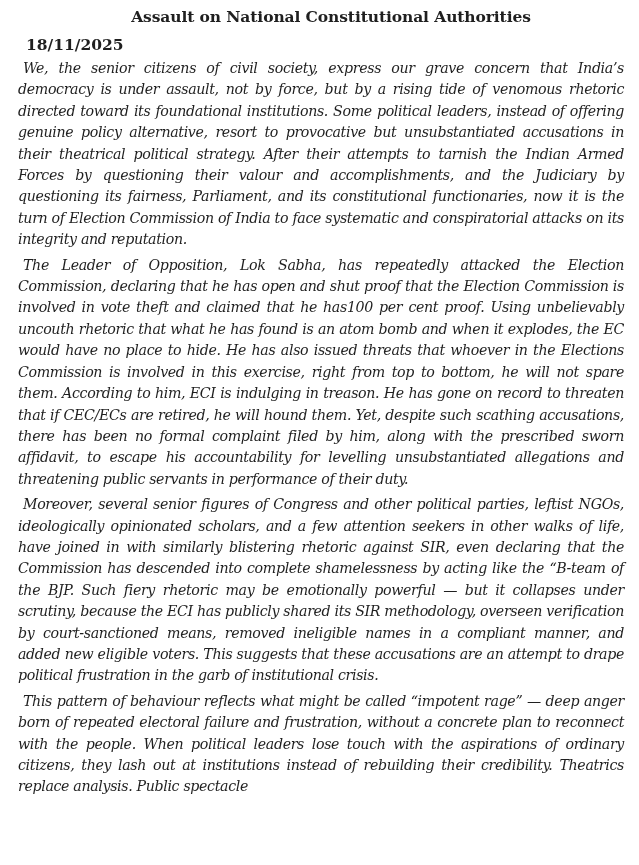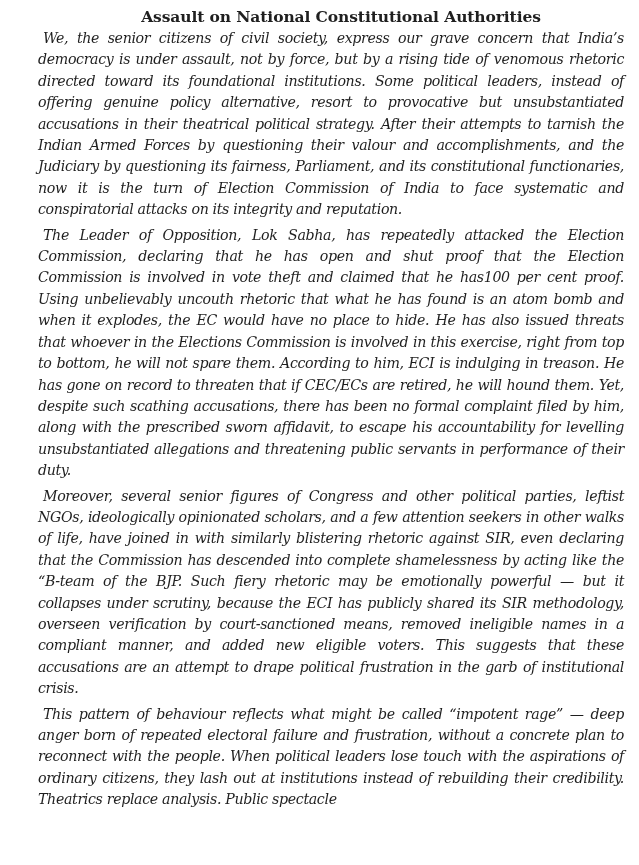--- a/index.html
+++ b/index.html
@@ -1,36 +1,37 @@
 <!DOCTYPE html>
 <html><head>
 <meta charset="utf-8">
 <style>
   html, body { margin: 0; padding: 0; background: #ffffff; }
   body {
     width: 639px; height: 865px; overflow: hidden;
     font-family: "DejaVu Serif", "Liberation Serif", serif;
     color: #1f1f1f;
   }
-  .page { position: relative; padding: 6px 15px 0 38px; box-sizing: border-box; width: 639px; }
+  .page { position: relative; padding: 6px 15px 0 18px; box-sizing: border-box; width: 639px; }
   .title {
     text-align: center; font-weight: bold; font-size: 15.5px;
     margin: 0 0 0 20px; line-height: 22px; letter-spacing: -0.1px;
   }
   .date {
     font-weight: bold; font-size: 15.5px; margin: 6px 0 2px 8px; line-height: 22px;
   }
   .para {
     font-size: 14.2px; line-height: 21.4px; text-align: justify;
     margin: 0 0 4px 0; letter-spacing: -0.35px; word-spacing: 0px; font-style: italic;
   }
   .para .lead { padding-left: 5px; }
 </style>
 </head>
 <body>
 
 <div class="page">
   <h1 class="title">Assault on National Constitutional Authorities</h1>
+  <div class="date">18/11/2025</div>
   <p class="para"><span class="lead">We, the senior citizens of civil society, express our grave concern that India’s democracy is under assault, not by force, but by a rising tide of venomous rhetoric directed toward its foundational institutions. Some political leaders, instead of offering genuine policy alternative, resort to provocative but unsubstantiated accusations in their theatrical political strategy. After their attempts to tarnish the Indian Armed Forces by questioning their valour and accomplishments, and the Judiciary by questioning its fairness, Parliament, and its constitutional functionaries, now it is the turn of Election Commission of India to face systematic and conspiratorial attacks on its integrity and reputation.</span></p>
   <p class="para"><span class="lead">The Leader of Opposition, Lok Sabha, has repeatedly attacked the Election Commission, declaring that he has open and shut proof that the Election Commission is involved in vote theft and claimed that he has100 per cent proof. Using unbelievably uncouth rhetoric that what he has found is an atom bomb and when it explodes, the EC would have no place to hide. He has also issued threats that whoever in the Elections Commission is involved in this exercise, right from top to bottom, he will not spare them. According to him, ECI is indulging in treason. He has gone on record to threaten that if CEC/ECs are retired, he will hound them. Yet, despite such scathing accusations, there has been no formal complaint filed by him, along with the prescribed sworn affidavit, to escape his accountability for levelling unsubstantiated allegations and threatening public servants in performance of their duty.</span></p>
   <p class="para"><span class="lead">Moreover, several senior figures of Congress and other political parties, leftist NGOs,  ideologically opinionated scholars, and a few attention seekers in other walks of life, have joined in with similarly blistering rhetoric against SIR, even declaring that the Commission has descended into complete shamelessness by acting like the “B-team of the BJP. Such fiery rhetoric may be emotionally powerful — but it collapses under scrutiny, because the ECI has publicly shared its SIR methodology, overseen verification by court-sanctioned means, removed ineligible names in a compliant manner, and added new eligible voters. This suggests that these accusations are an attempt to drape political frustration in the garb of institutional crisis.</span></p>
   <p class="para"><span class="lead">This pattern of behaviour reflects what might be called “impotent rage” — deep anger born of repeated electoral failure and frustration, without a concrete plan to reconnect with the people. When political leaders lose touch with the aspirations of ordinary citizens, they lash out at institutions instead of rebuilding their credibility. Theatrics replace analysis. Public spectacle</span></p>
 </div>
 
 </body></html>

